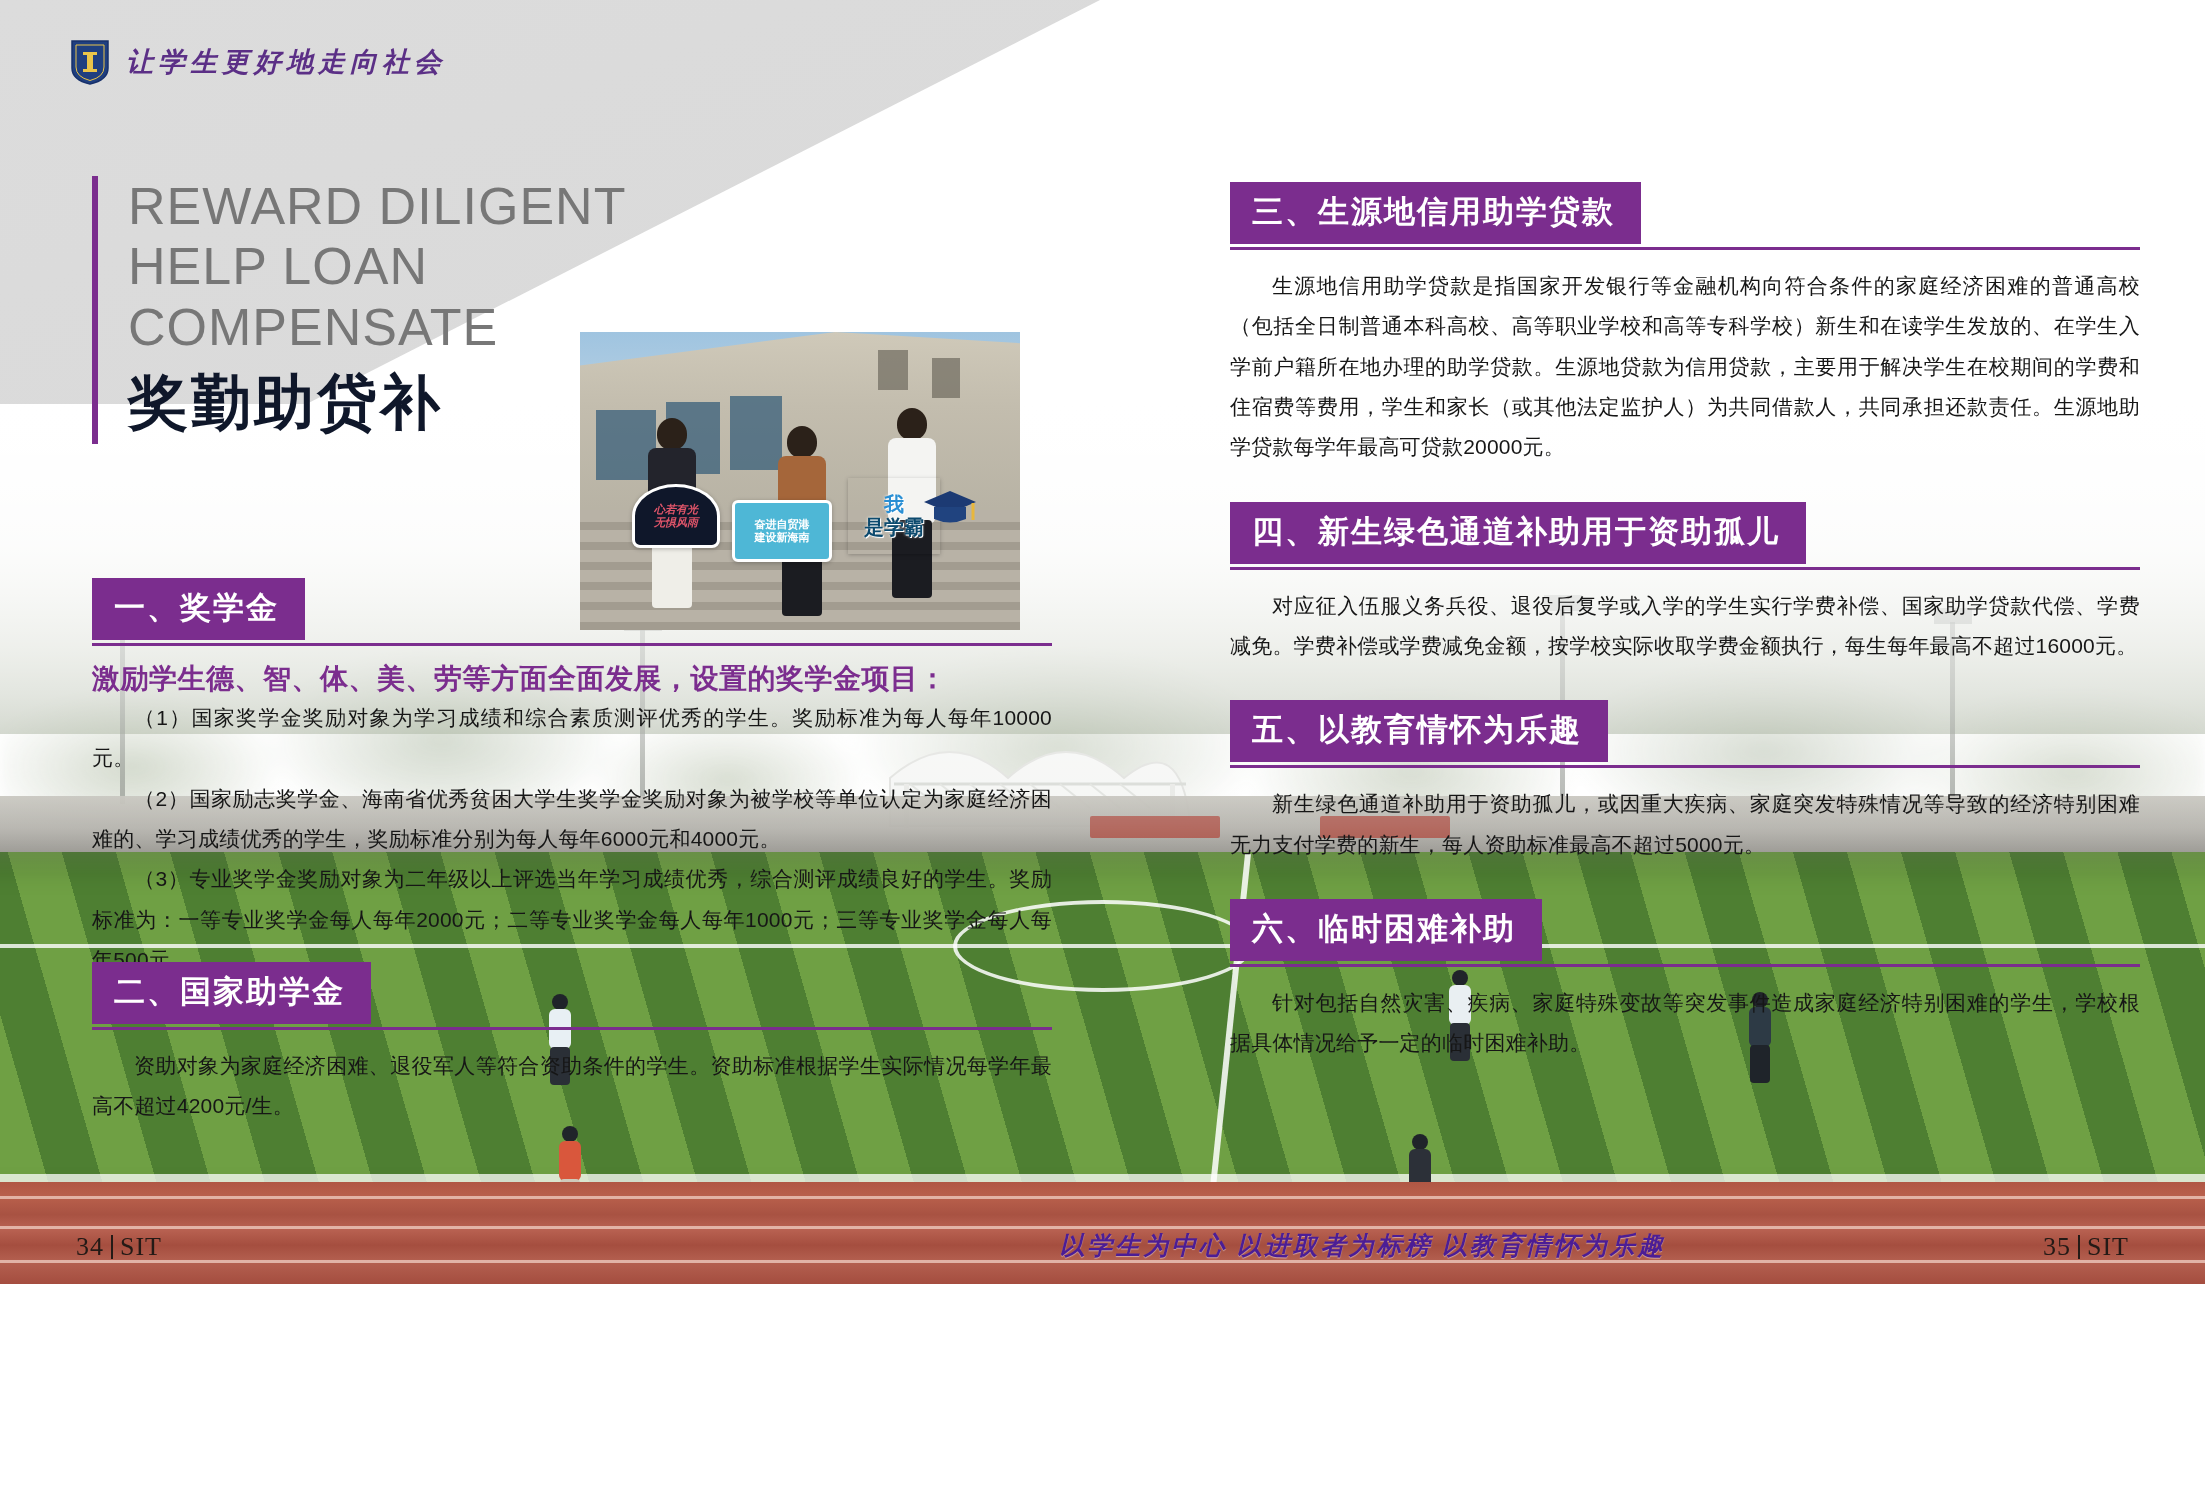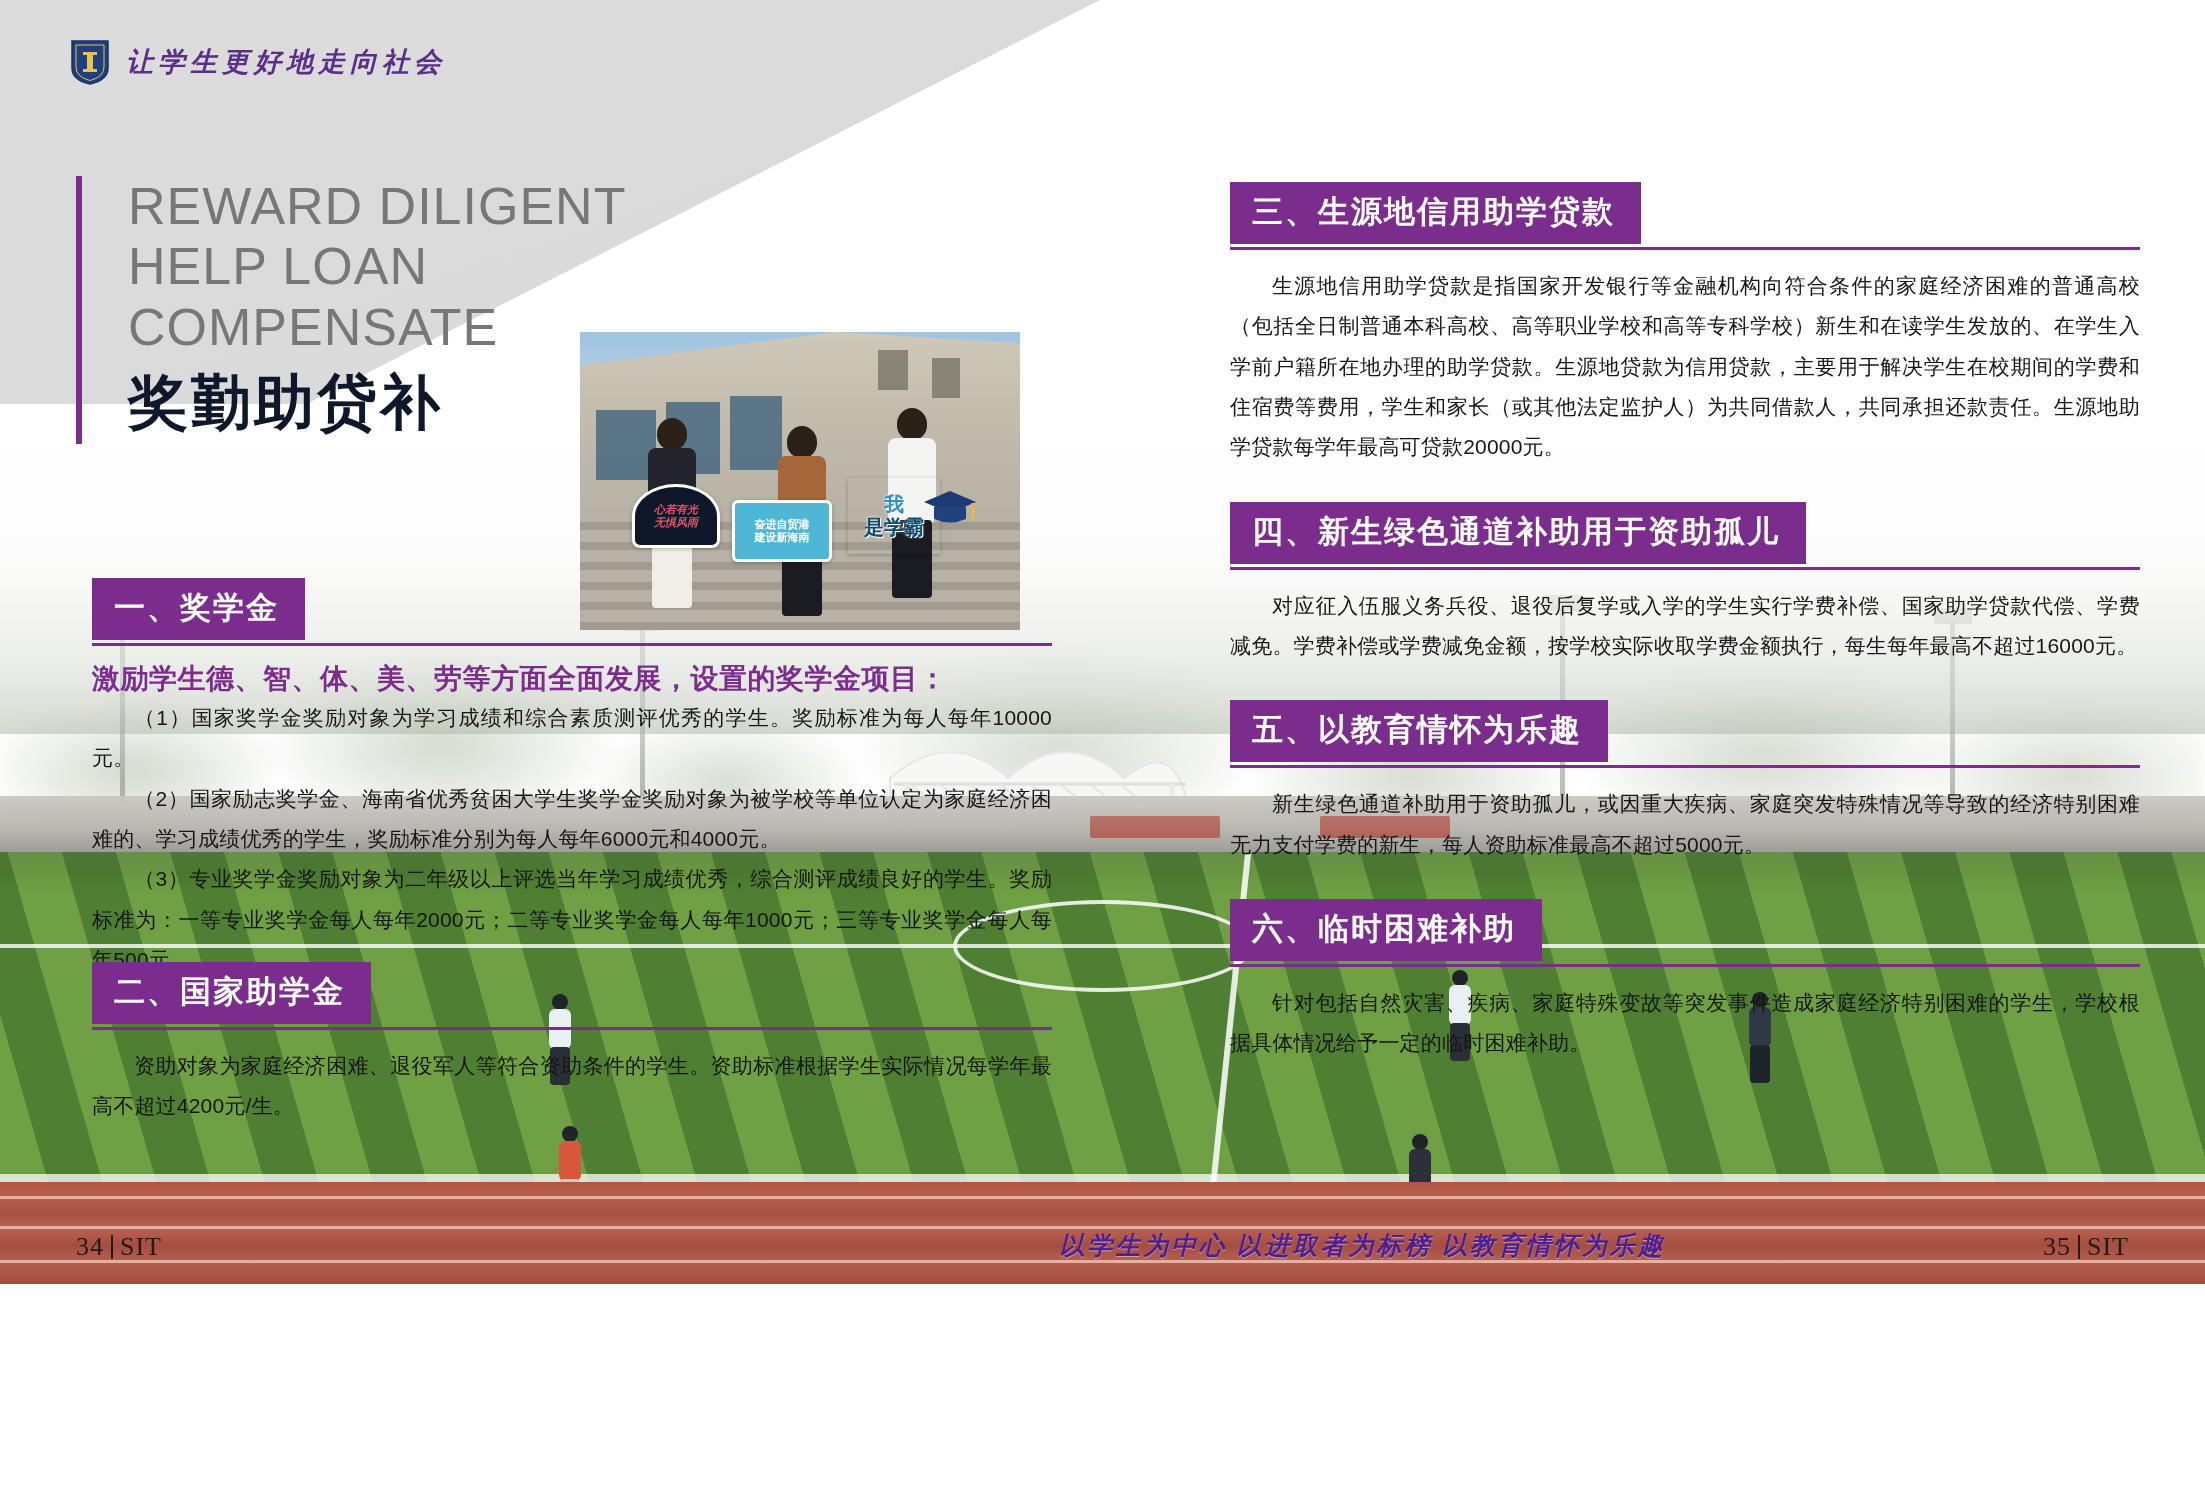--- a/index.html
+++ b/index.html
@@ -143,23 +143,23 @@
     font-size: 27px; font-weight: 700;
     color: #5b2f86; letter-spacing: 5px;
     font-style: italic;
     white-space: nowrap;
   }
 
   
   .left-col { position: absolute; left: 0; top: 0; width: 1100px; height: 1496px; z-index: 20; }
 
   .title-block {
-    position: absolute; left: 76px; top: 176px;
+    position: absolute; left: 92px; top: 176px;
     border-left: 6px solid #7b2d8e;
-    padding-left: 46px;
+    padding-left: 30px;
   }
   .title-en {
     font-size: 52px; line-height: 1.16;
     color: #777777; letter-spacing: 1px;
     font-weight: 400; text-transform: uppercase;
   }
   .title-cn-row { display: flex; align-items: center; gap: 22px; margin-top: 6px; }
   .title-cn {
     font-size: 60px; font-weight: 700; color: #0f172a; letter-spacing: 3px;
   }

